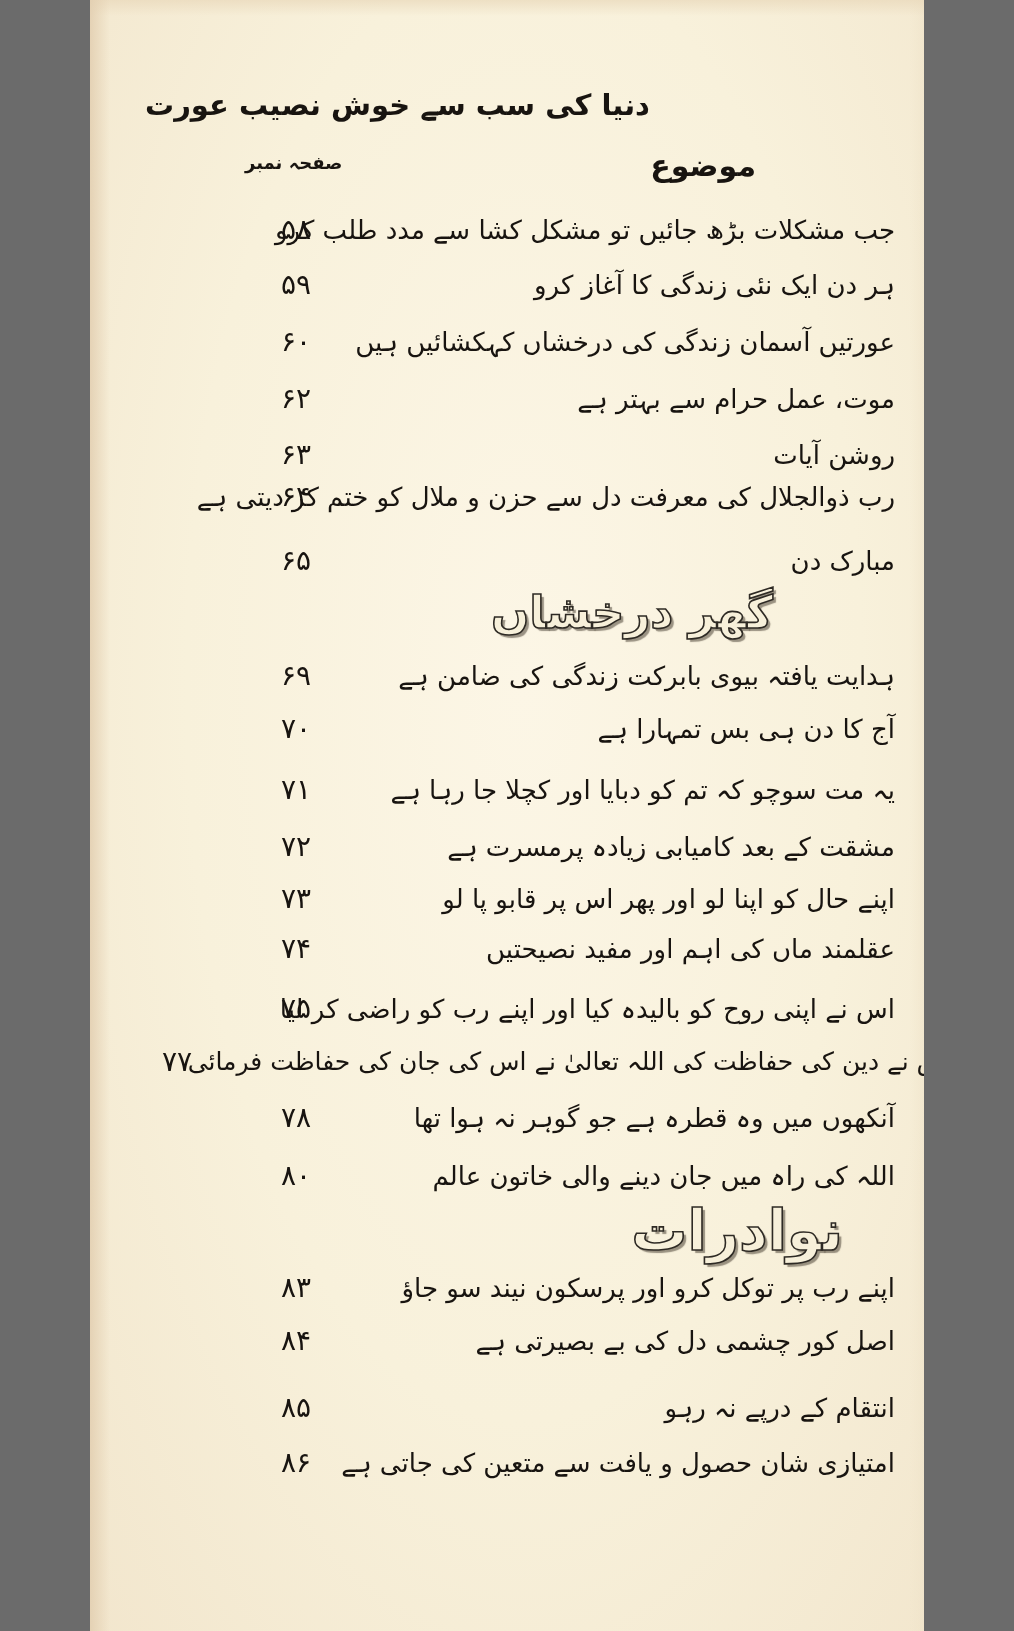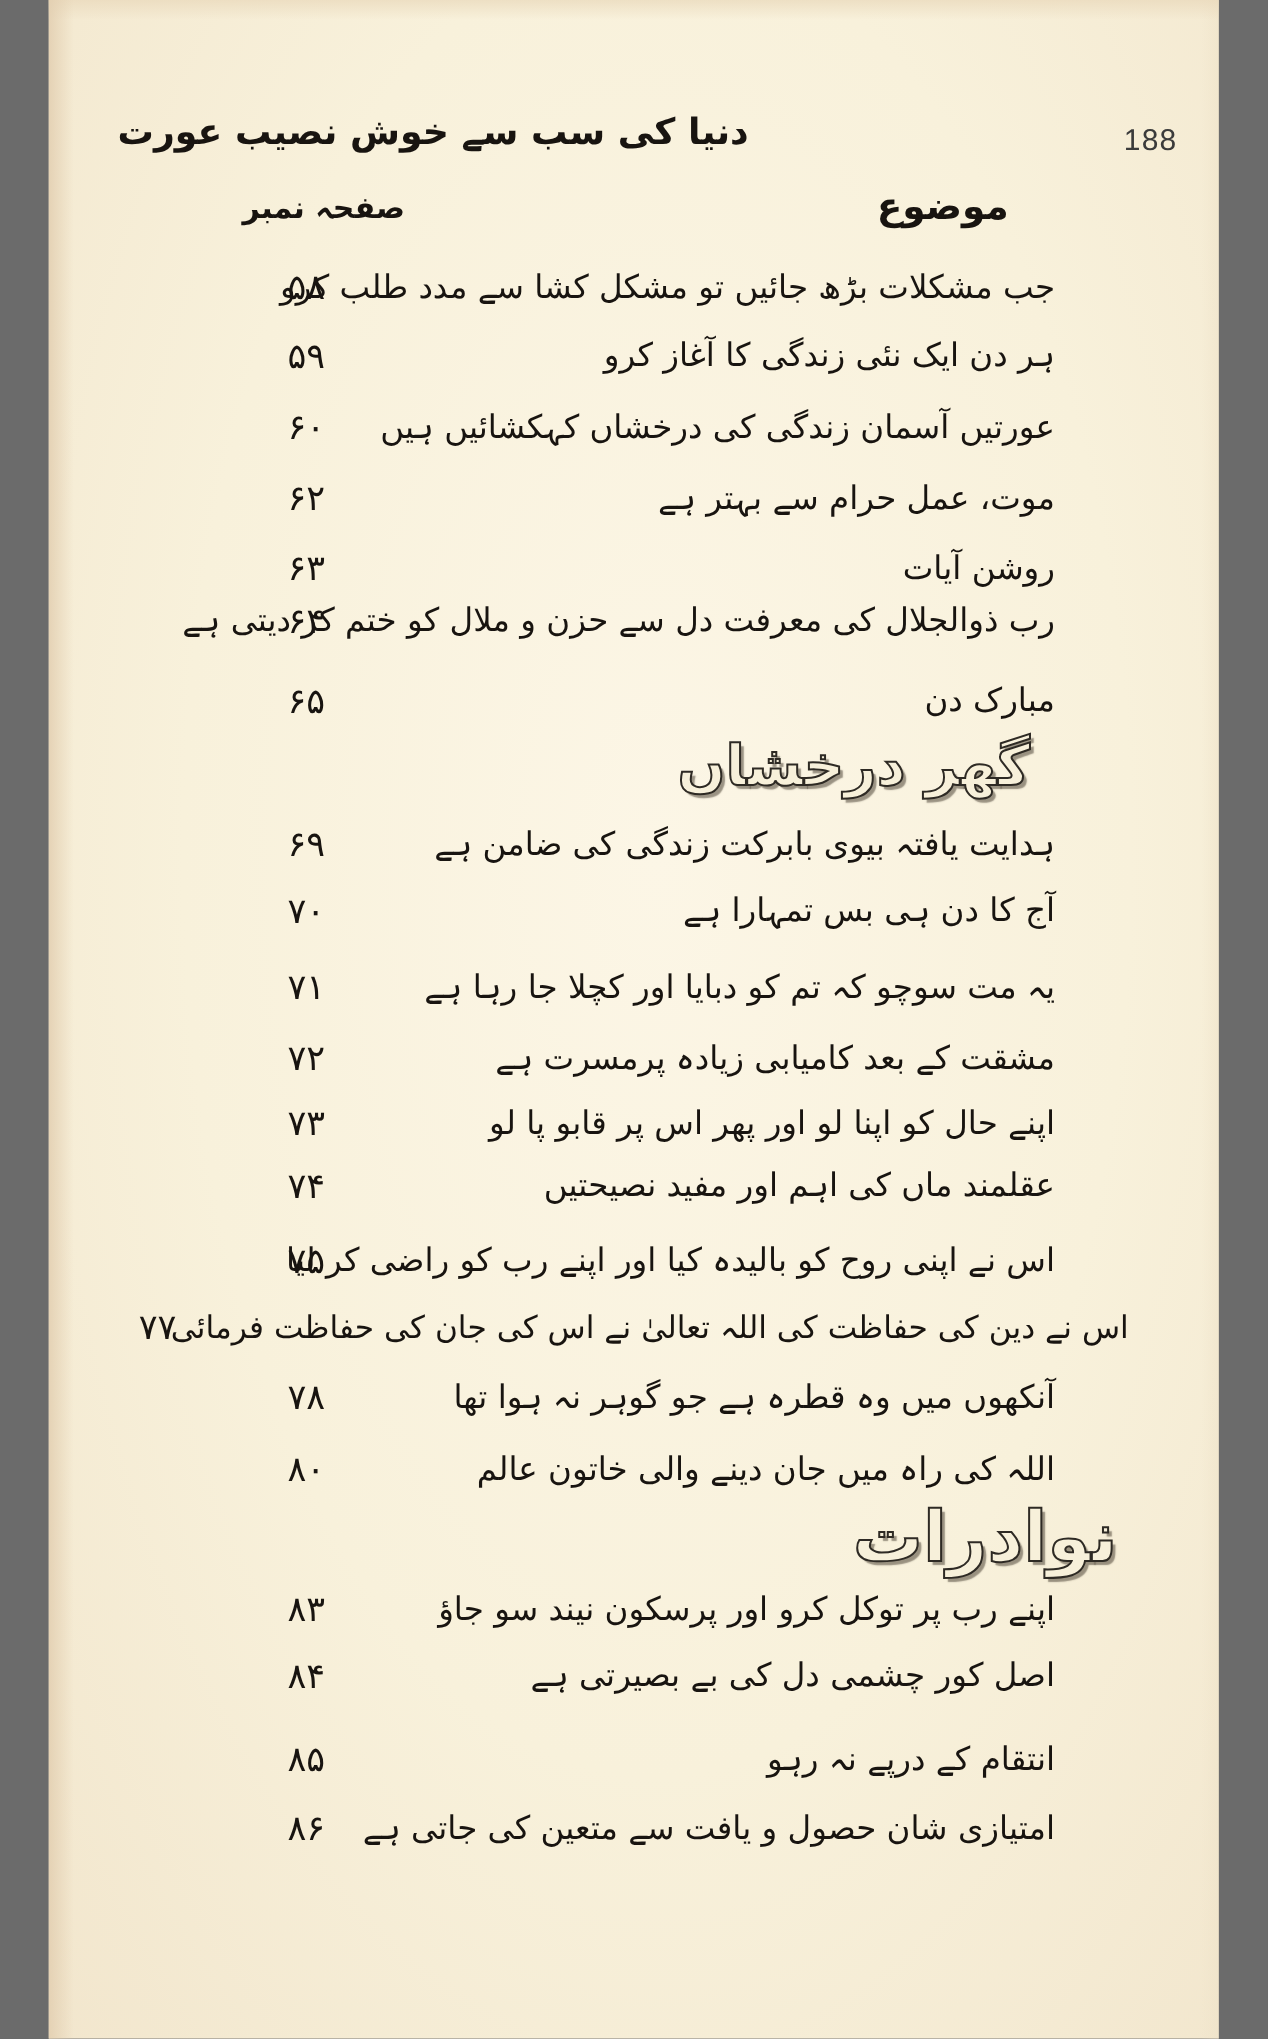--- a/index.html
+++ b/index.html
@@ -1,18 +1,18 @@
 <!DOCTYPE html>
 <html lang="ur" dir="rtl"><head>
 <meta charset="utf-8">
 <style>
   html,body{margin:0;padding:0;background:#6b6b6b;}
   .page{
     position:relative;
-    width:936px;height:1631px;
+    width:834px;height:1631px;
     margin:0 auto;
     overflow:hidden;
     color:#181410;
     font-family:"DejaVu Sans", sans-serif;
     background:
       linear-gradient(90deg, rgba(226,206,176,.85) 0px, rgba(226,206,176,0) 20px),
       linear-gradient(180deg, rgba(233,216,186,.7) 0px, rgba(233,216,186,0) 16px),
       linear-gradient(270deg, rgba(238,226,200,.5) 0px, rgba(238,226,200,0) 14px),
       radial-gradient(ellipse at 52% 42%, #fcf6e6 0%, #f8f1db 55%, #f2e6cd 100%);
   }
@@ -25,21 +25,21 @@
     position:absolute;top:99px;left:860px;
     font-size:24px;letter-spacing:1px;color:#3b3b3b;
     font-family:Liberation Sans, sans-serif;direction:ltr;
   }
   .col-head-topic{
     position:absolute;top:148px;right:168px;
     font-size:30px;font-weight:bold;white-space:nowrap;
   }
   .col-head-page{
     position:absolute;top:152px;left:155px;
-    font-size:24px;font-weight:bold;white-space:nowrap;
+    font-size:18px;font-weight:bold;white-space:nowrap;
   }
   .row{
     position:absolute;left:0;width:1014px;height:52px;
   }
   .row .num{
     position:absolute;left:170px;top:0;width:72px;height:52px;
     line-height:52px;text-align:center;
     font-size:28px;direction:ltr;
   }
   .row .title{

